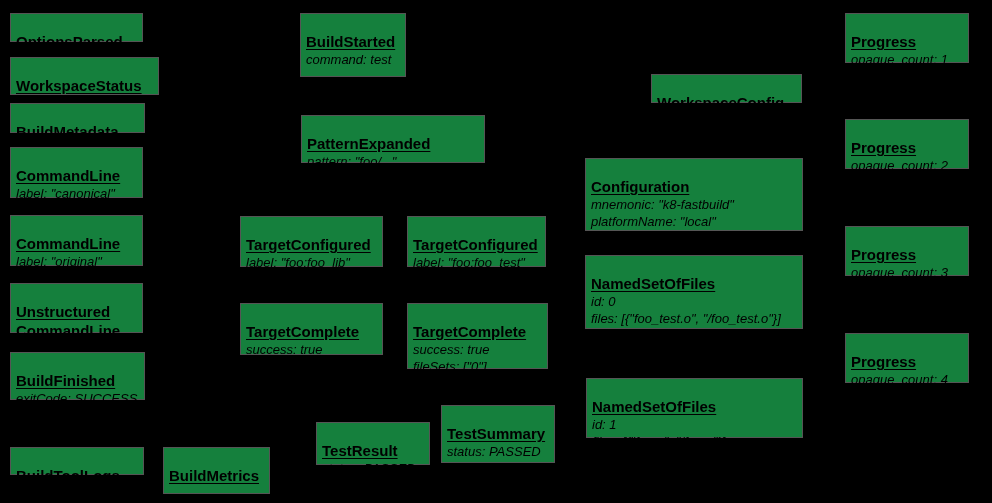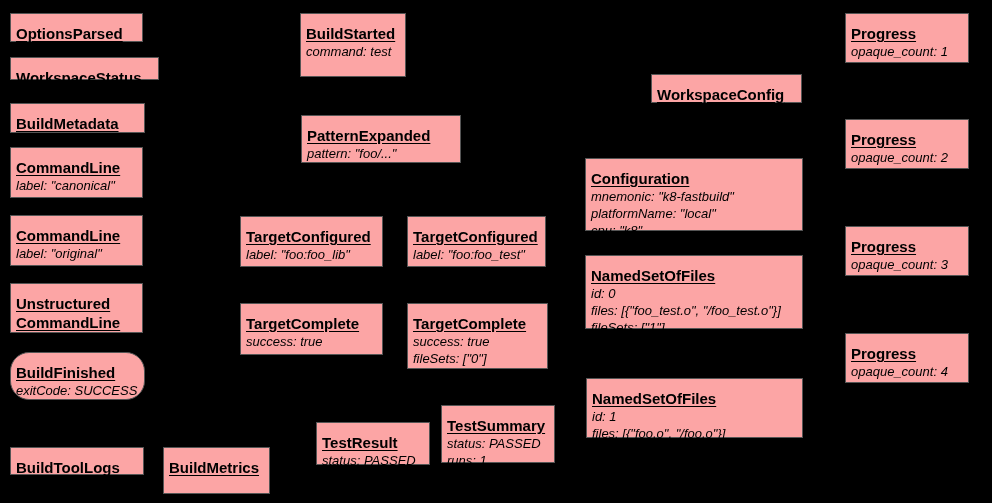--- a/index.html
+++ b/index.html
@@ -11,24 +11,24 @@
     position: relative;
     width: 992px;
     height: 503px;
     background: #000000;
     overflow: hidden;
     font-family: "Liberation Sans", "DejaVu Sans", sans-serif;
   }
   .node {
     position: absolute;
     box-sizing: border-box;
-    background: #fca5a5;
+    background: #15803d;
     border: 1px solid #555555;
     color: #000000;
-    padding: 10px 5px 2px 5px;
+    padding: 18px 5px 2px 5px;
   }
   .node-title {
     font-size: 15px;
     font-weight: bold;
     line-height: 19px;
     text-decoration: underline;
     text-underline-offset: 2px;
     white-space: pre-line;
     color: #000000;
   }
@@ -40,53 +40,53 @@
     font-style: italic;
   }
 </style>
 </head>
 <body>
 
 <div class="canvas">
     <div class="node" style="left: 10px; top: 13px; width: 133px; height: 29px;">
       <div class="node-title">OptionsParsed</div>
     </div>
-    <div class="node" style="left: 10px; top: 57px; width: 149px; height: 23px;">
+    <div class="node" style="left: 10px; top: 57px; width: 149px; height: 38px;">
       <div class="node-title">WorkspaceStatus</div>
     </div>
     <div class="node" style="left: 10px; top: 103px; width: 135px; height: 30px;">
       <div class="node-title">BuildMetadata</div>
     </div>
     <div class="node" style="left: 10px; top: 147px; width: 133px; height: 51px;">
       <div class="node-title">CommandLine</div>
       <div class="node-attr">label: "canonical"</div>
     </div>
     <div class="node" style="left: 10px; top: 215px; width: 133px; height: 51px;">
       <div class="node-title">CommandLine</div>
       <div class="node-attr">label: "original"</div>
     </div>
     <div class="node" style="left: 10px; top: 283px; width: 133px; height: 50px;">
       <div class="node-title">Unstructured
 CommandLine</div>
     </div>
-    <div class="node" style="left: 10px; top: 352px; width: 135px; height: 48px; border-radius: 19px;">
+    <div class="node" style="left: 10px; top: 352px; width: 135px; height: 48px;">
       <div class="node-title">BuildFinished</div>
       <div class="node-attr">exitCode: SUCCESS</div>
     </div>
     <div class="node" style="left: 10px; top: 447px; width: 134px; height: 28px;">
       <div class="node-title">BuildToolLogs</div>
     </div>
     <div class="node" style="left: 163px; top: 447px; width: 107px; height: 47px;">
       <div class="node-title">BuildMetrics</div>
     </div>
     <div class="node" style="left: 300px; top: 13px; width: 106px; height: 64px;">
       <div class="node-title">BuildStarted</div>
       <div class="node-attr">command: test</div>
     </div>
-    <div class="node" style="left: 301px; top: 115px; width: 160px; height: 48px;">
+    <div class="node" style="left: 301px; top: 115px; width: 184px; height: 48px;">
       <div class="node-title">PatternExpanded</div>
       <div class="node-attr">pattern: "foo/..."</div>
     </div>
     <div class="node" style="left: 240px; top: 216px; width: 143px; height: 51px;">
       <div class="node-title">TargetConfigured</div>
       <div class="node-attr">label: "foo:foo_lib"</div>
     </div>
     <div class="node" style="left: 407px; top: 216px; width: 139px; height: 51px;">
       <div class="node-title">TargetConfigured</div>
       <div class="node-attr">label: "foo:foo_test"</div>

